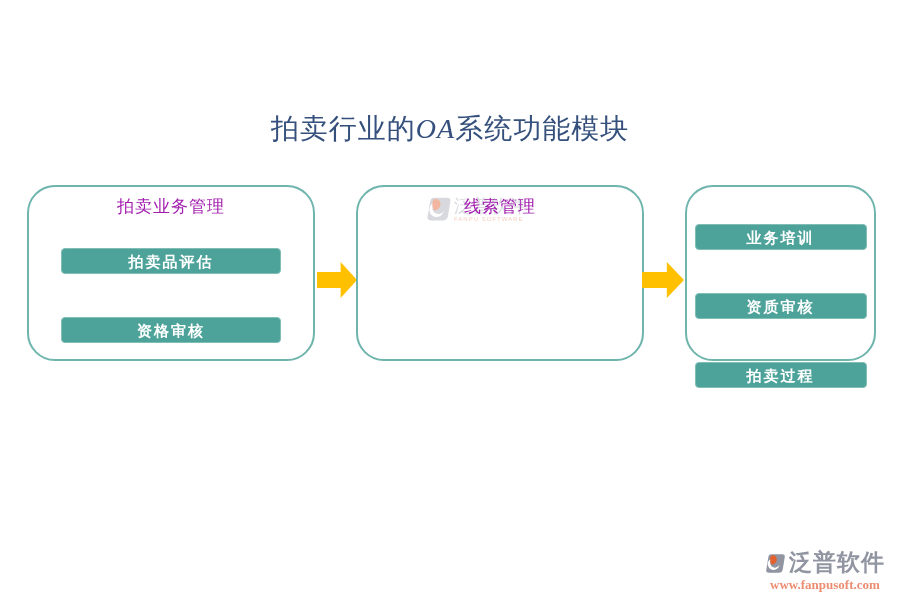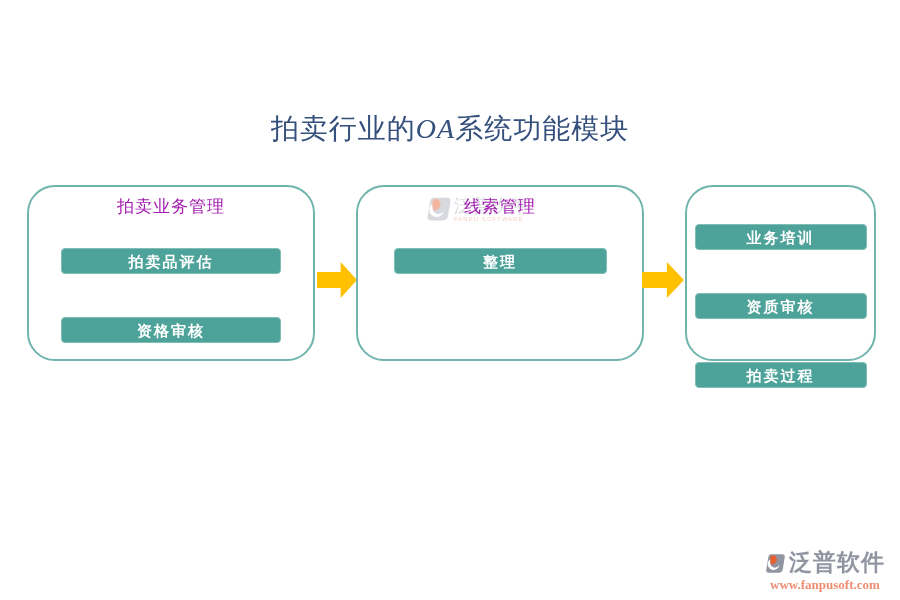--- a/index.html
+++ b/index.html
@@ -93,21 +93,20 @@
         <path d="M9,2 L26,2 Q31,2 30,7 L27,25 Q26,30 21,30 L6,30 Q1,30 2,25 L5,7 Q6,2 9,2 Z" fill="#A8ADB8"></path>
         <path d="M12,8 a9,9 0 1,0 10,10 a7.5,7.5 0 1,1 -10,-10" fill="#FFFFFF"></path>
         <path d="M9,4 Q17,2 18,10 Q18,16 10,18 Q6,11 9,4 Z" fill="#E4602F"></path>
       </svg>
       <div class="wm-text">
         <div class="wm-name">泛普软件</div>
         <div class="wm-caption">FANPU SOFTWARE</div>
       </div>
     </div>
     <div class="box-title">线索管理</div>
-    <div class="btn">整理</div>
   </div>
 
   <svg class="arrow arrow2" width="42" height="36" viewBox="0 0 44 36" preserveAspectRatio="none">
     <polygon points="0,10 26,10 26,0 44,18 26,36 26,26 0,26"></polygon>
   </svg>
 
   <div class="module-box box3">
     <div class="btn">业务培训</div>
     <div class="btn">资质审核</div>
     <div class="btn">拍卖过程</div>

